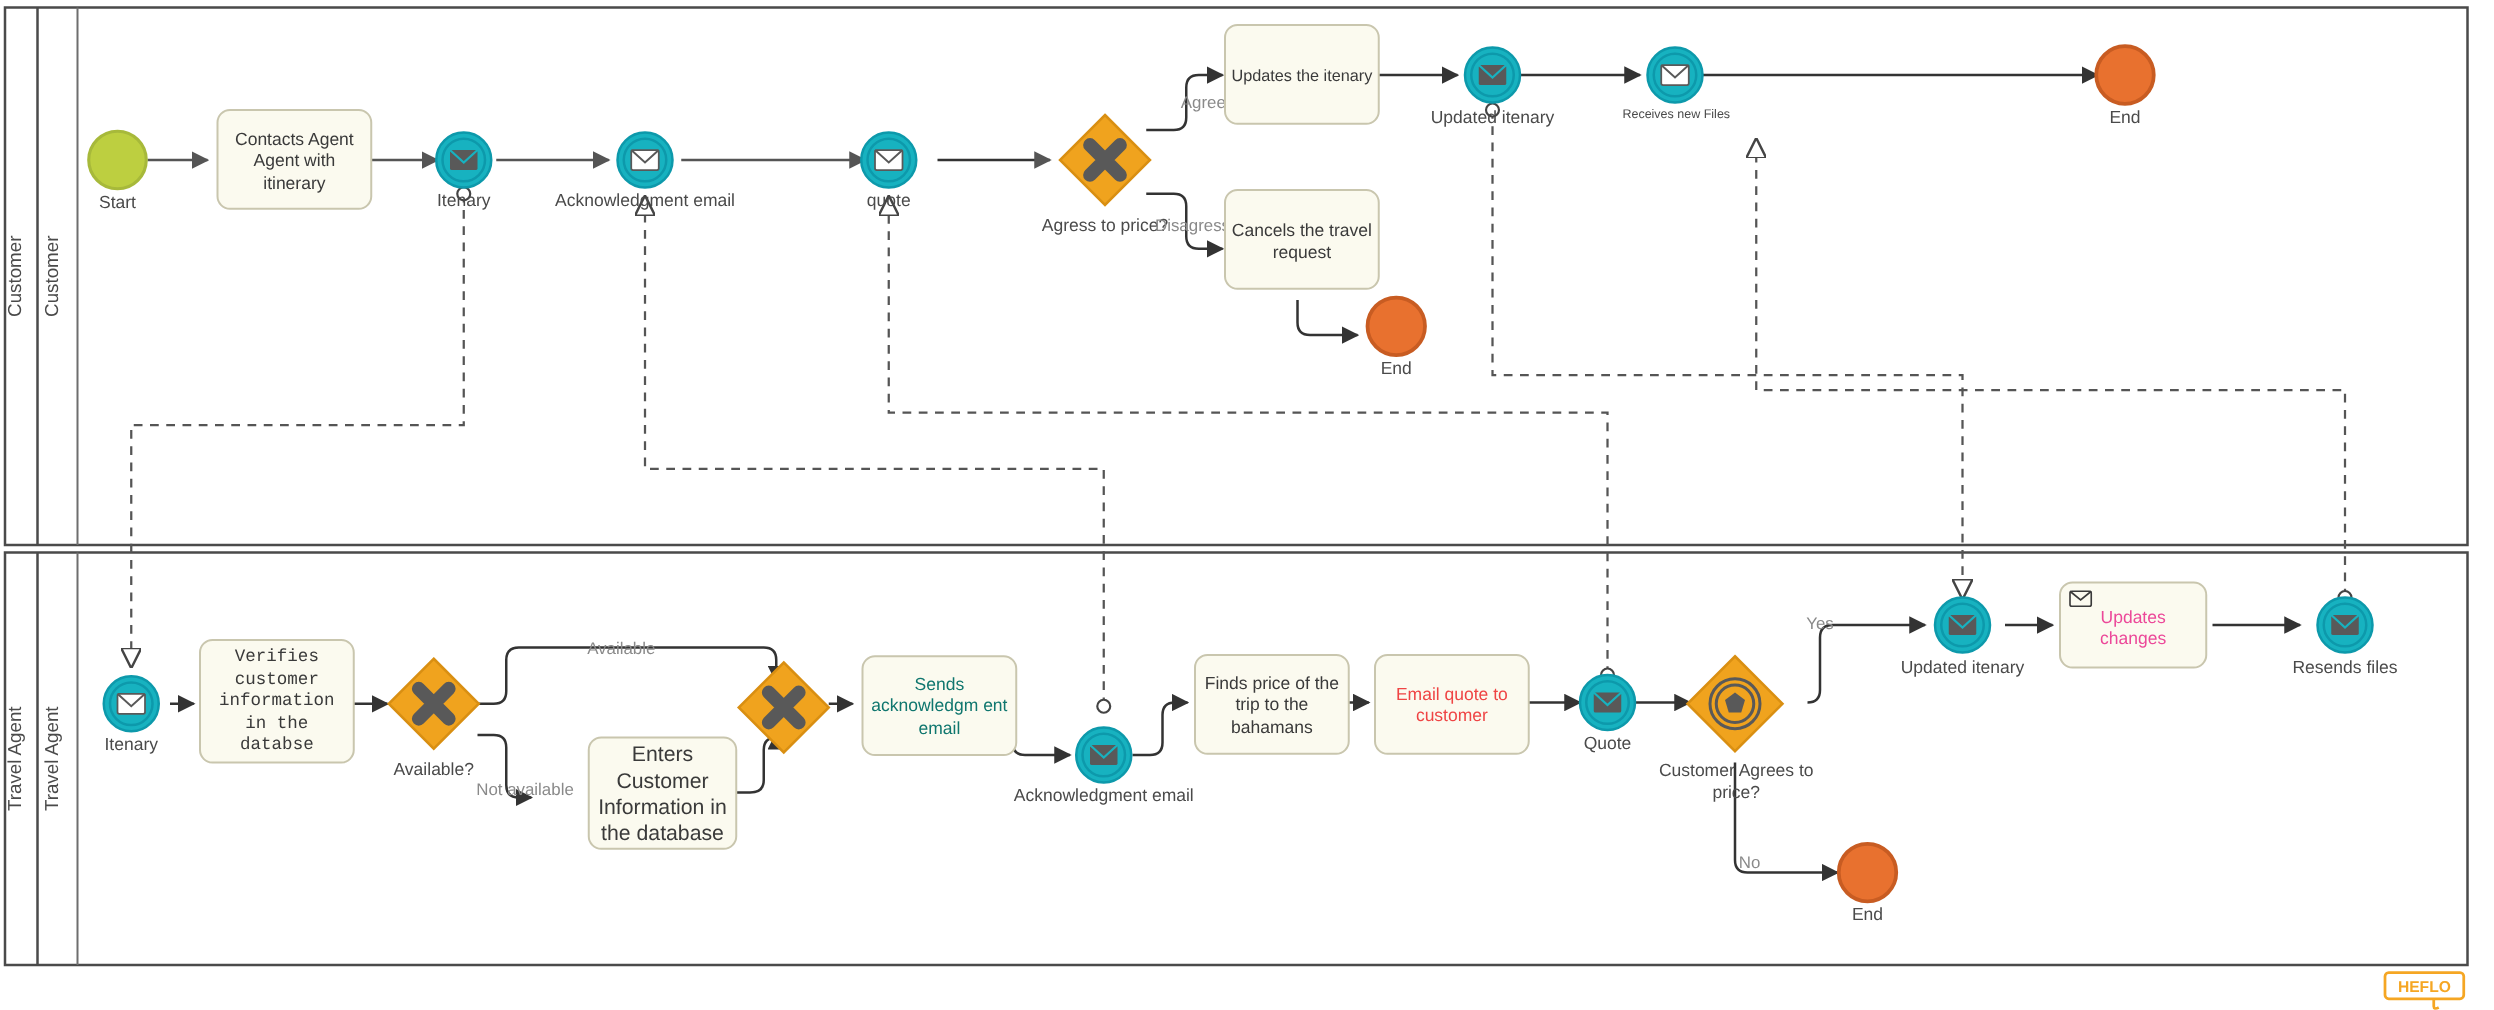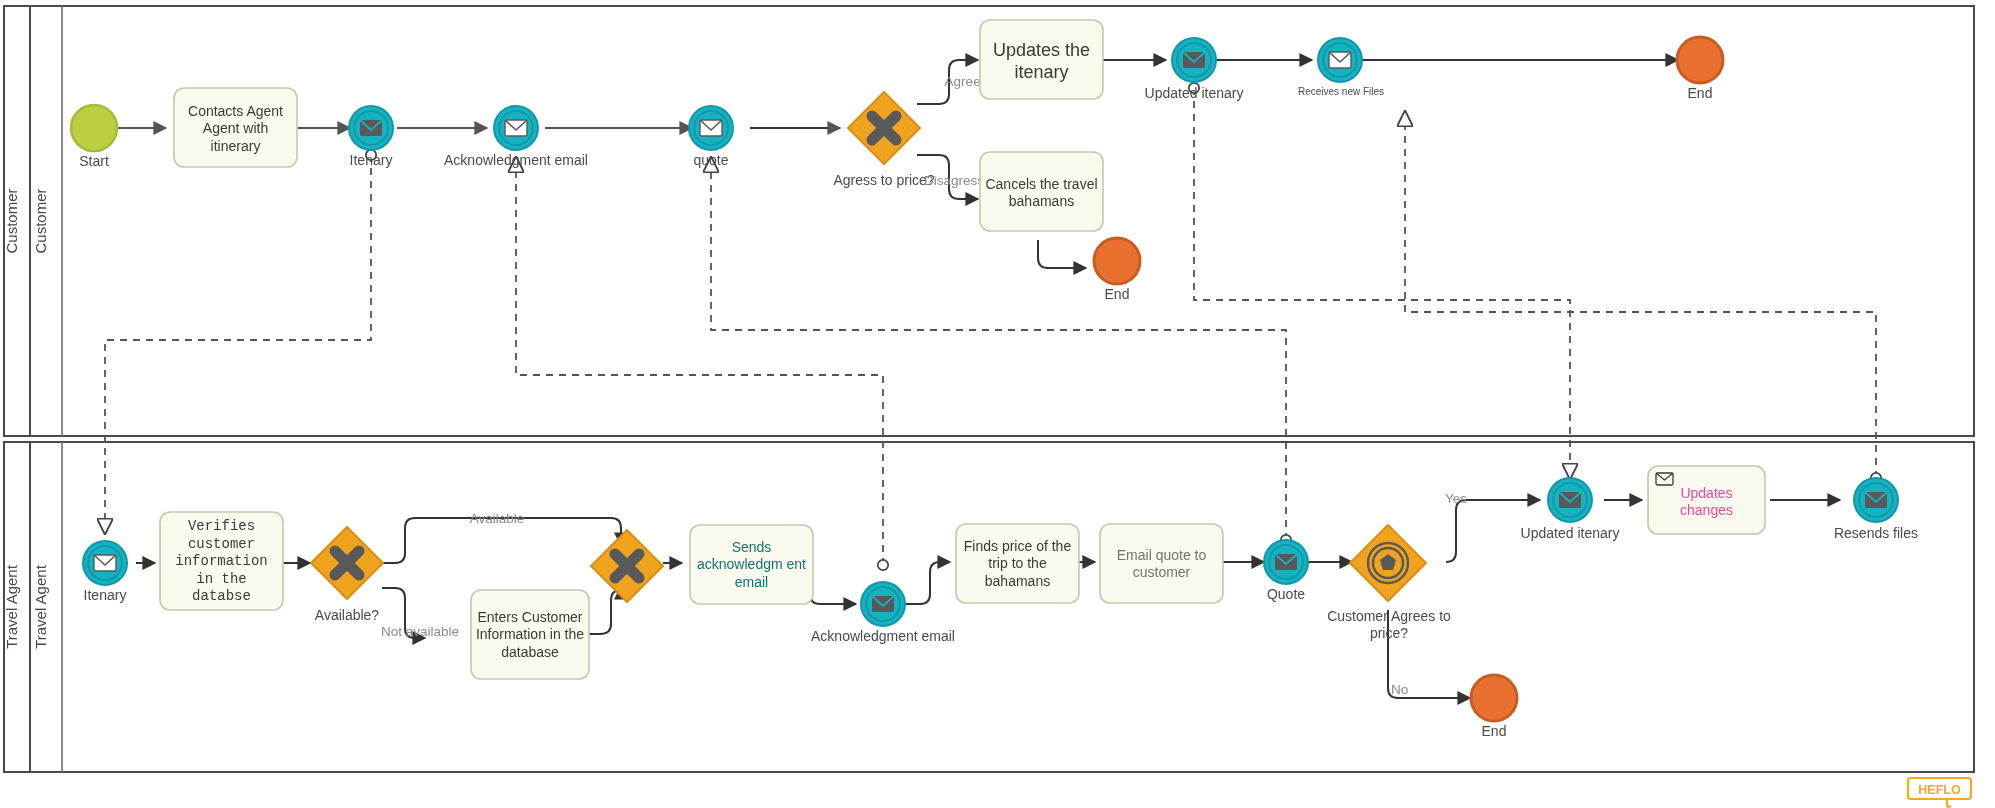--- a/index.html
+++ b/index.html
@@ -133,28 +133,28 @@
     <path d="M872,116 L896,140 M896,116 L872,140" stroke="#595959" stroke-width="11" stroke-linecap="round"></path>
     <text class="lbl" x="884" y="185" font-size="14" fill="#4a4a4a" text-anchor="middle">Agress to price?</text>
   </g>
 
   <text class="lbl" x="966" y="86" font-size="13.5" fill="#8a8a8a" text-anchor="middle">Agrees</text>
   <text class="lbl" x="924" y="185" font-size="13.5" fill="#8a8a8a" text-anchor="start">Disagress</text>
 
   <g>
     <rect x="980" y="20" width="123" height="79" rx="10" ry="10" fill="#fbfaef" stroke="#c9c6ae" stroke-width="1.6"></rect>
     <foreignObject x="984" y="26" width="115" height="70">
-      <div xmlns="http://www.w3.org/1999/xhtml" style="font-family:'Liberation Sans',sans-serif;font-size:18px;color:#3a3a3a;text-align:center;line-height:1.25;display:flex;align-items:center;justify-content:center;height:70px;">Updates the itenary</div>
+      <div xmlns="http://www.w3.org/1999/xhtml" style="font-family:'Liberation Sans',sans-serif;font-size:13px;color:#3a3a3a;text-align:center;line-height:1.25;display:flex;align-items:center;justify-content:center;height:70px;">Updates the itenary</div>
     </foreignObject>
   </g>
 
   <g>
     <rect x="980" y="152" width="123" height="79" rx="10" ry="10" fill="#fbfaef" stroke="#c9c6ae" stroke-width="1.6"></rect>
     <foreignObject x="984" y="158" width="115" height="70">
-      <div xmlns="http://www.w3.org/1999/xhtml" style="font-family:'Liberation Sans',sans-serif;font-size:14px;color:#3a3a3a;text-align:center;line-height:1.25;display:flex;align-items:center;justify-content:center;height:70px;">Cancels the travel bahamans</div>
+      <div xmlns="http://www.w3.org/1999/xhtml" style="font-family:'Liberation Sans',sans-serif;font-size:14px;color:#3a3a3a;text-align:center;line-height:1.25;display:flex;align-items:center;justify-content:center;height:70px;">Cancels the travel request</div>
     </foreignObject>
   </g>
 
   <g>
     <circle cx="1194" cy="60" r="22" fill="#17b2c0" stroke="#0d99ab" stroke-width="2"></circle>
     <circle cx="1194" cy="60" r="17" fill="none" stroke="#0d99ab" stroke-width="2"></circle>
     <rect x="1183" y="52" width="22" height="16" rx="1.5" fill="#595959"></rect>
     <path d="M1183,52 L1194,62 L1205,52" fill="none" stroke="#17b2c0" stroke-width="1.8"></path>
     <text class="lbl" x="1194" y="98" font-size="14" fill="#4a4a4a" text-anchor="middle">Updated itenary</text>
   </g>
@@ -199,21 +199,21 @@
     <path d="M335,551 L359,575 M359,551 L335,575" stroke="#595959" stroke-width="11" stroke-linecap="round"></path>
     <text class="lbl" x="347" y="620" font-size="14" fill="#4a4a4a" text-anchor="middle">Available?</text>
   </g>
 
   <text class="lbl" x="497" y="523" font-size="13.5" fill="#8a8a8a" text-anchor="middle">Available</text>
   <text class="lbl" x="420" y="636" font-size="13.5" fill="#8a8a8a" text-anchor="middle">Not available</text>
 
   <g>
     <rect x="471" y="590" width="118" height="89" rx="10" ry="10" fill="#fbfaef" stroke="#c9c6ae" stroke-width="1.6"></rect>
     <foreignObject x="475" y="595" width="110" height="80">
-      <div xmlns="http://www.w3.org/1999/xhtml" style="font-family:'Liberation Sans',sans-serif;font-size:14px;color:#3a3a3a;text-align:center;line-height:1.25;display:flex;align-items:center;justify-content:center;height:80px;">Enters Customer Information in the database</div>
+      <div xmlns="http://www.w3.org/1999/xhtml" style="font-family:'Liberation Sans',sans-serif;font-size:17px;color:#3a3a3a;text-align:center;line-height:1.25;display:flex;align-items:center;justify-content:center;height:80px;">Enters Customer Information in the database</div>
     </foreignObject>
   </g>
 
   <g>
     <path d="M627,530 L663,566 L627,602 L591,566 Z" fill="#f0a31e" stroke="#d98f12" stroke-width="2"></path>
     <path d="M615,554 L639,578 M639,554 L615,578" stroke="#595959" stroke-width="11" stroke-linecap="round"></path>
   </g>
 
   <g>
     <rect x="690" y="525" width="123" height="79" rx="10" ry="10" fill="#fbfaef" stroke="#c9c6ae" stroke-width="1.6"></rect>
@@ -233,21 +233,21 @@
   <g>
     <rect x="956" y="524" width="123" height="79" rx="10" ry="10" fill="#fbfaef" stroke="#c9c6ae" stroke-width="1.6"></rect>
     <foreignObject x="960" y="529" width="115" height="70">
       <div xmlns="http://www.w3.org/1999/xhtml" style="font-family:'Liberation Sans',sans-serif;font-size:14px;color:#3a3a3a;text-align:center;line-height:1.25;display:flex;align-items:center;justify-content:center;height:70px;">Finds price of the trip to the bahamans</div>
     </foreignObject>
   </g>
 
   <g>
     <rect x="1100" y="524" width="123" height="79" rx="10" ry="10" fill="#fbfaef" stroke="#c9c6ae" stroke-width="1.6"></rect>
     <foreignObject x="1104" y="529" width="115" height="70">
-      <div xmlns="http://www.w3.org/1999/xhtml" style="font-family:'Liberation Sans',sans-serif;font-size:14px;color:#737373;text-align:center;line-height:1.25;display:flex;align-items:center;justify-content:center;height:70px;">Email quote to customer</div>
+      <div xmlns="http://www.w3.org/1999/xhtml" style="font-family:'Liberation Sans',sans-serif;font-size:14px;color:#ef4444;text-align:center;line-height:1.25;display:flex;align-items:center;justify-content:center;height:70px;">Email quote to customer</div>
     </foreignObject>
   </g>
 
   <g>
     <circle cx="1286" cy="562" r="22" fill="#17b2c0" stroke="#0d99ab" stroke-width="2"></circle>
     <circle cx="1286" cy="562" r="17" fill="none" stroke="#0d99ab" stroke-width="2"></circle>
     <rect x="1275" y="554" width="22" height="16" rx="1.5" fill="#595959"></rect>
     <path d="M1275,554 L1286,564 L1297,554" fill="none" stroke="#17b2c0" stroke-width="1.8"></path>
     <text class="lbl" x="1286" y="599" font-size="14" fill="#4a4a4a" text-anchor="middle">Quote</text>
   </g>

